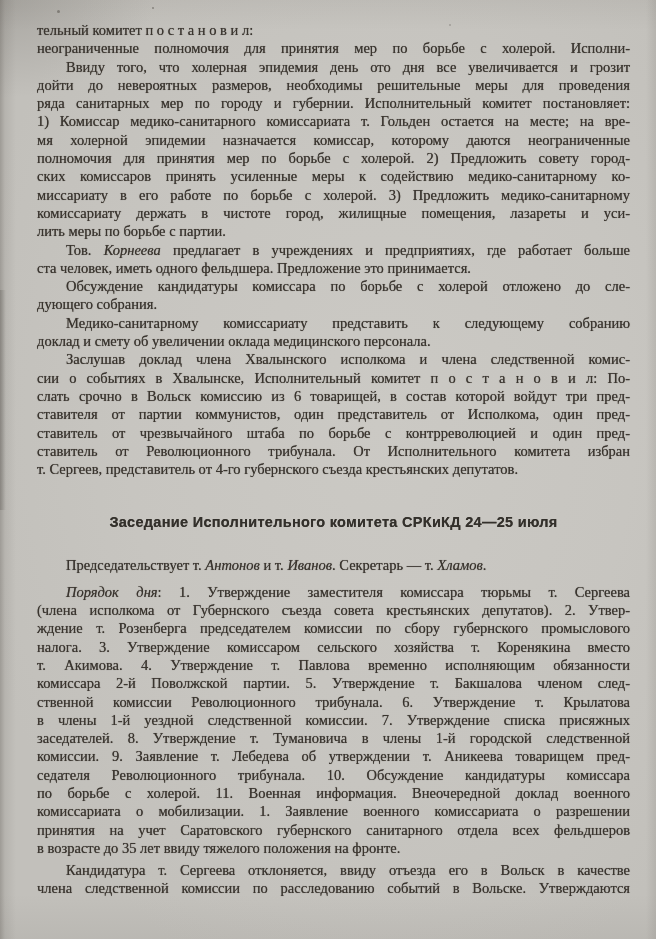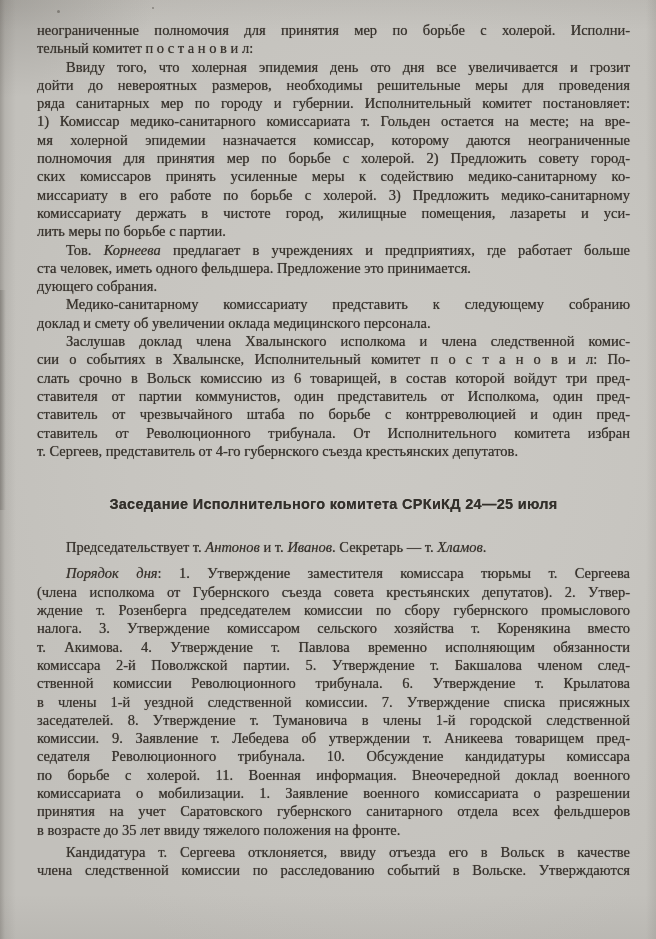--- a/index.html
+++ b/index.html
@@ -58,40 +58,41 @@
 <body>
 
 <div class="page">
   <div class="speck s1"></div>
   <div class="speck s2"></div>
   <div class="speck s3"></div>
   <div class="edge-shade"></div>
 
   <div class="textblock">
       <div class="block p">
+        <div class="line last"><span class="rm">тельный комитет п о с т а н о в и л:</span></div>
         <div class="line"><span class="rm">неограниченные полномочия для принятия мер по борьбе с холерой. Исполни-</span></div>
-        <div class="line last"><span class="rm">тельный комитет п о с т а н о в и л:</span></div>
       </div>
       <div class="block p">
         <div class="line indent"><span class="rm">Ввиду того, что холерная эпидемия день ото дня все увеличивается и грозит</span></div>
         <div class="line"><span class="rm">дойти до невероятных размеров, необходимы решительные меры для проведения</span></div>
         <div class="line"><span class="rm">ряда санитарных мер по городу и губернии. Исполнительный комитет постановляет:</span></div>
         <div class="line"><span class="rm">1) Комиссар медико-санитарного комиссариата т. Гольден остается на месте; на вре-</span></div>
         <div class="line"><span class="rm">мя холерной эпидемии назначается комиссар, которому даются неограниченные</span></div>
         <div class="line"><span class="rm">полномочия для принятия мер по борьбе с холерой. 2) Предложить совету город-</span></div>
         <div class="line"><span class="rm">ских комиссаров принять усиленные меры к содействию медико-санитарному ко-</span></div>
         <div class="line"><span class="rm">миссариату в его работе по борьбе с холерой. 3) Предложить медико-санитарному</span></div>
         <div class="line"><span class="rm">комиссариату держать в чистоте город, жилищные помещения, лазареты и уси-</span></div>
         <div class="line last"><span class="rm">лить меры по борьбе с партии.</span></div>
       </div>
       <div class="block p">
         <div class="line indent"><span class="rm">Тов. </span><span class="it">Корнеева</span><span class="rm"> предлагает в учреждениях и предприятиях, где работает больше</span></div>
         <div class="line last"><span class="rm">ста человек, иметь одного фельдшера. Предложение это принимается.</span></div>
       </div>
       <div class="block p">
+        <div class="line indent"><span class="rm">Обсуждение кандидатуры комиссара по борьбе с холерой отложено до сле-</span></div>
         <div class="line last"><span class="rm">дующего собрания.</span></div>
       </div>
       <div class="block p">
         <div class="line indent"><span class="rm">Медико-санитарному комиссариату представить к следующему собранию</span></div>
         <div class="line last"><span class="rm">доклад и смету об увеличении оклада медицинского персонала.</span></div>
       </div>
       <div class="block p">
         <div class="line indent"><span class="rm">Заслушав доклад члена Хвалынского исполкома и члена следственной комис-</span></div>
         <div class="line"><span class="rm">сии о событиях в Хвалынске, Исполнительный комитет п о с т а н о в и л: По-</span></div>
         <div class="line"><span class="rm">слать срочно в Вольск комиссию из 6 товарищей, в состав которой войдут три пред-</span></div>

